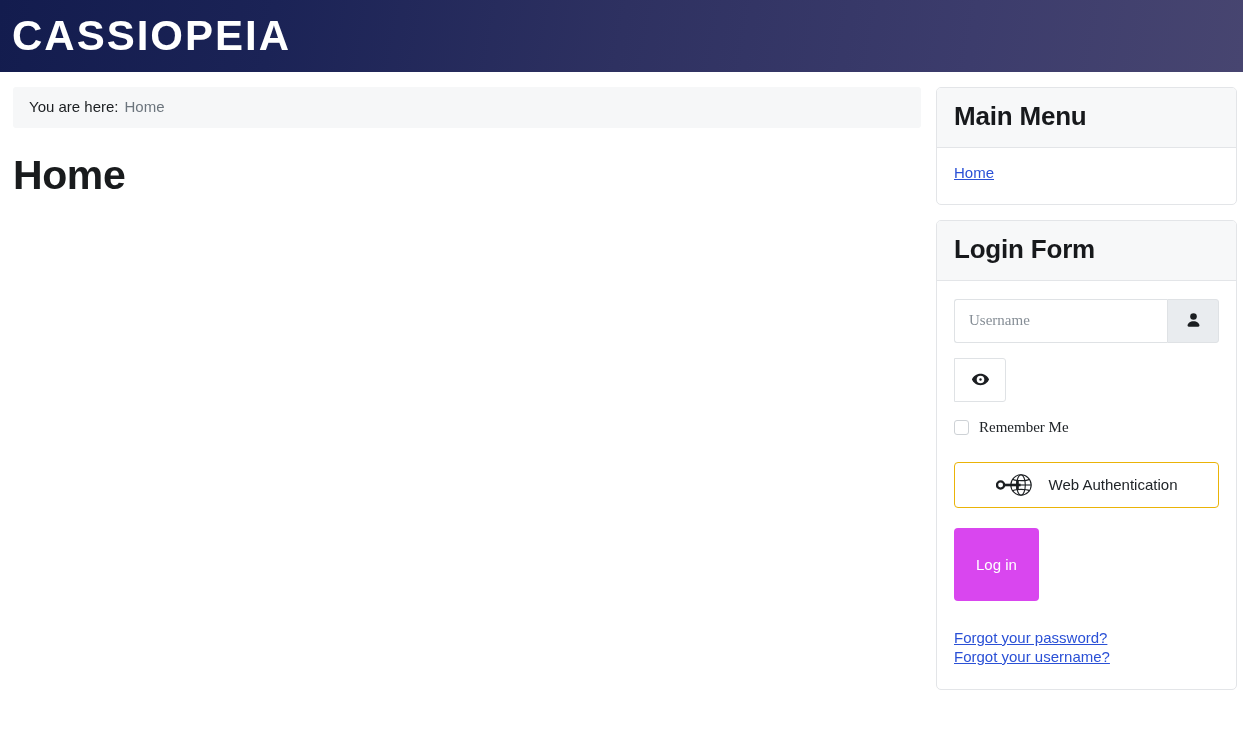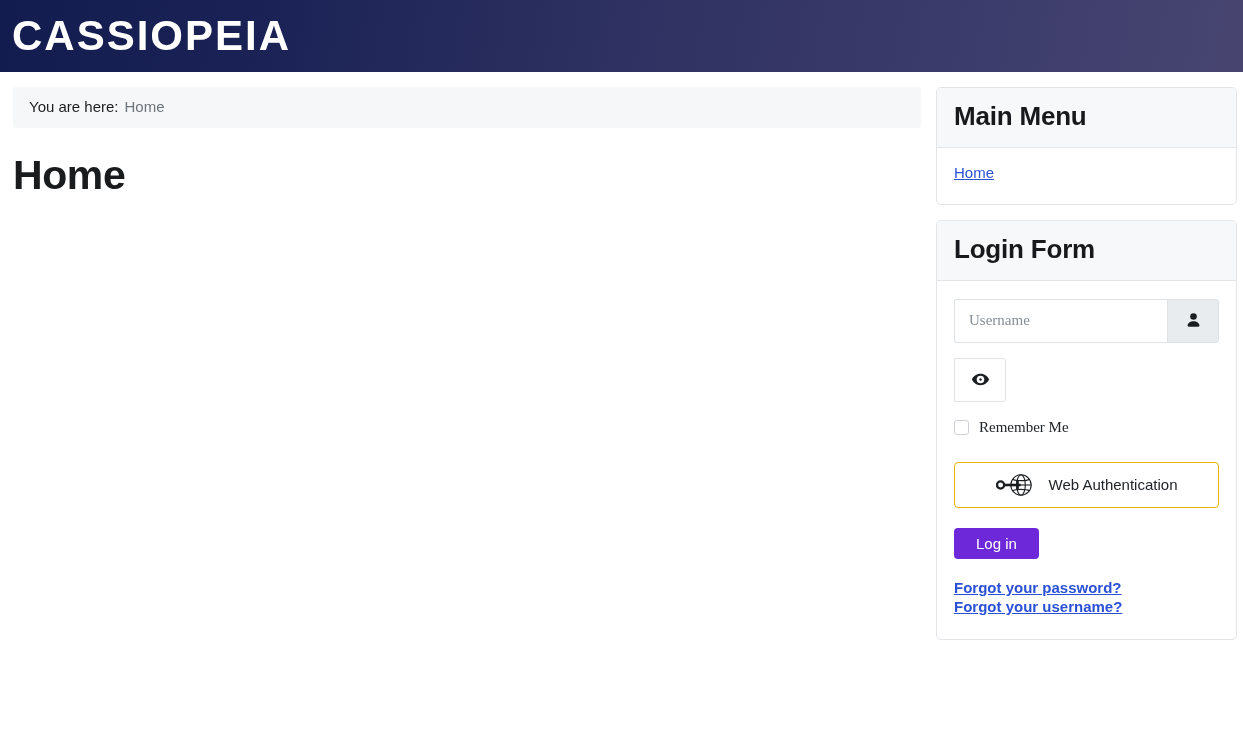--- a/index.html
+++ b/index.html
@@ -180,32 +180,32 @@
     justify-content: center;
     gap: 13px;
     font-size: 15px;
     color: #212529;
     cursor: pointer;
     font-family: "Liberation Sans", sans-serif;
   }
 
   .login-btn {
     margin-top: 20px;
-    background: #6d28d9;
+    background: #d946ef;
     color: #ffffff;
     border: none;
     border-radius: 4px;
-    padding: 7px 22px;
+    padding: 28px 22px;
     font-size: 15px;
     cursor: pointer;
     font-family: "Liberation Sans", sans-serif;
     display: inline-block;
   }
 
-  .forgot-links { margin-top: 20px; font-weight: bold; }
+  .forgot-links { margin-top: 28px; }
   .forgot-link {
     display: block;
     color: #2a50d6;
     font-size: 15px;
     text-decoration: underline;
     margin-bottom: 2px;
     cursor: pointer;
   }
 
   svg { display: block; }

